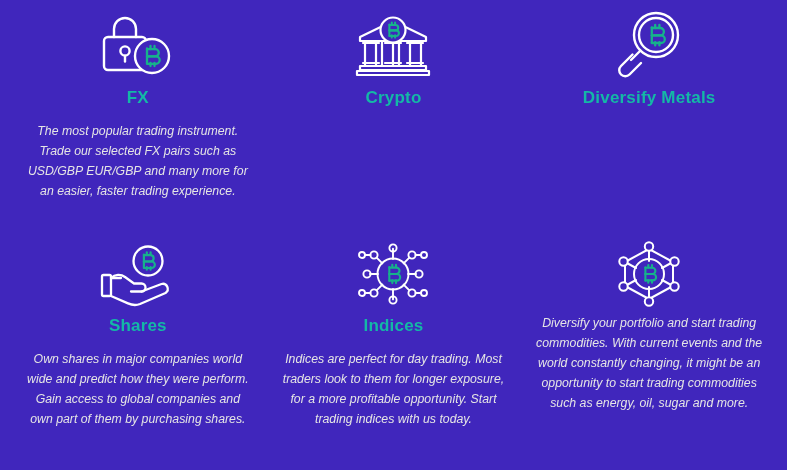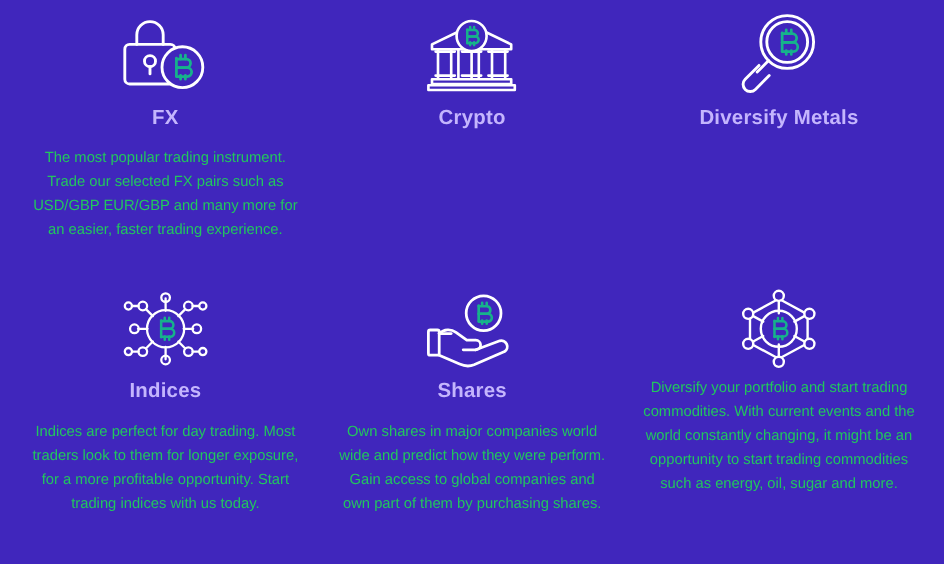--- a/index.html
+++ b/index.html
@@ -23,34 +23,35 @@
     padding:0 14px;
   }
   .feature-icon {
     height:82px;
     display:flex;
     align-items:center;
     justify-content:center;
   }
   .feature-icon svg { display:block; }
   .feature-title {
-    color:#c4b5fd;
+    color:#14b8a6;
     font-size:17px;
     font-weight:bold;
     letter-spacing:0.2px;
     text-align:right;
     margin-top:2px;
     margin-bottom:14px;
   }
   .feature-desc {
-    color:#22c55e;
+    color:#e5e5e5;
     font-size:12.3px;
     line-height:1.62;
     text-align:center;
     max-width:248px;
+    font-style:italic;
   }
   .row-2 .feature-icon { height:80px; }
 </style>
 </head>
 <body>
 
 <div class="features-grid">
 
   <div class="feature-card">
     <div class="feature-icon">
@@ -105,20 +106,40 @@
           <path d="M39.8 18 h8.4 a3.7 3.7 0 0 1 0 7.4 h-8.4"></path>
           <path d="M39.8 25.4 h9.2 a3.8 3.8 0 0 1 0 7.6 h-9.2"></path>
         </g>
       </svg>
     </div>
     <div class="feature-title">Diversify Metals</div>
   </div>
 
   <div class="feature-card row-2">
     <div class="feature-icon">
+      <svg width="80" height="68" viewBox="0 0 80 68" fill="none" stroke="#ffffff" stroke-width="2.3" stroke-linecap="round" stroke-linejoin="round">
+        <rect x="4" y="35" width="9" height="21" rx="1.5"></rect>
+        <path d="M13 38 h10 a7 7 0 0 1 0 0"></path>
+        <path d="M13 38 c4 -4 10 -4 14 -1 l9 6.5 h7.5 a4 4 0 0 1 0 8 H33"></path>
+        <path d="M43.5 51.5 l20 -7.5 a5 5 0 0 1 4 9 L42 64 c-4 1.6 -8 1.2 -12 -0.6 L13 56"></path>
+        <circle cx="50" cy="21" r="14.5" fill="#4026bc"></circle>
+        <g stroke="#16b28b" stroke-width="2.2">
+          <path d="M45.9 14.6 v12.9"></path>
+          <path d="M48.8 12.3 v2.5 M52.6 12.3 v2.5 M48.8 27.1 v2.6 M52.6 27.1 v2.6"></path>
+          <path d="M45.9 15.2 h7.1 a3.2 3.2 0 0 1 0 6.3 h-7.1"></path>
+          <path d="M45.9 21.5 h7.7 a3.2 3.2 0 0 1 0 6.5 h-7.7"></path>
+        </g>
+      </svg>
+    </div>
+    <div class="feature-title">Shares</div>
+    <div class="feature-desc">Own shares in major companies world wide and predict how they were perform. Gain access to global companies and own part of them by purchasing shares.</div>
+  </div>
+
+  <div class="feature-card row-2">
+    <div class="feature-icon">
       <svg width="74" height="70" viewBox="0 0 74 70" fill="none" stroke="#ffffff" stroke-width="1.9" stroke-linecap="round" stroke-linejoin="round">
         <g>
           <path d="M37 20 v-8 M37 50 v8 M22 35 h-8 M52 35 h8"></path>
           <path d="M26.4 24.4 L20.6 18.6 M47.6 24.4 L53.4 18.6 M26.4 45.6 L20.6 51.4 M47.6 45.6 L53.4 51.4"></path>
           <circle cx="37" cy="9" r="3.6"></circle>
           <circle cx="37" cy="61" r="3.6"></circle>
           <circle cx="11" cy="35" r="3.6"></circle>
           <circle cx="63" cy="35" r="3.6"></circle>
           <circle cx="18" cy="16" r="3.6"></circle>
           <circle cx="56" cy="16" r="3.6"></circle>
@@ -139,40 +160,20 @@
           <path d="M33.3 35 h7.6 a3.3 3.3 0 0 1 0 6.6 h-7.6"></path>
         </g>
       </svg>
     </div>
     <div class="feature-title">Indices</div>
     <div class="feature-desc">Indices are perfect for day trading. Most traders look to them for longer exposure, for a more profitable opportunity. Start trading indices with us today.</div>
   </div>
 
   <div class="feature-card row-2">
     <div class="feature-icon">
-      <svg width="80" height="68" viewBox="0 0 80 68" fill="none" stroke="#ffffff" stroke-width="2.3" stroke-linecap="round" stroke-linejoin="round">
-        <rect x="4" y="35" width="9" height="21" rx="1.5"></rect>
-        <path d="M13 38 h10 a7 7 0 0 1 0 0"></path>
-        <path d="M13 38 c4 -4 10 -4 14 -1 l9 6.5 h7.5 a4 4 0 0 1 0 8 H33"></path>
-        <path d="M43.5 51.5 l20 -7.5 a5 5 0 0 1 4 9 L42 64 c-4 1.6 -8 1.2 -12 -0.6 L13 56"></path>
-        <circle cx="50" cy="21" r="14.5" fill="#4026bc"></circle>
-        <g stroke="#16b28b" stroke-width="2.2">
-          <path d="M45.9 14.6 v12.9"></path>
-          <path d="M48.8 12.3 v2.5 M52.6 12.3 v2.5 M48.8 27.1 v2.6 M52.6 27.1 v2.6"></path>
-          <path d="M45.9 15.2 h7.1 a3.2 3.2 0 0 1 0 6.3 h-7.1"></path>
-          <path d="M45.9 21.5 h7.7 a3.2 3.2 0 0 1 0 6.5 h-7.7"></path>
-        </g>
-      </svg>
-    </div>
-    <div class="feature-title">Shares</div>
-    <div class="feature-desc">Own shares in major companies world wide and predict how they were perform. Gain access to global companies and own part of them by purchasing shares.</div>
-  </div>
-
-  <div class="feature-card row-2">
-    <div class="feature-icon">
       <svg width="74" height="70" viewBox="0 0 74 70" fill="none" stroke="#ffffff" stroke-width="2" stroke-linecap="round" stroke-linejoin="round">
         <g>
           <path d="M37 10 L61 23 V47 L37 60 L13 47 V23 Z"></path>
           <path d="M37 10 V22 M37 48 V60 M13 23 L24 29 M61 23 L50 29 M13 47 L24 41 M61 47 L50 41"></path>
           <circle cx="37" cy="7.5" r="4.2" fill="#4026bc"></circle>
           <circle cx="37" cy="62.5" r="4.2" fill="#4026bc"></circle>
           <circle cx="11.5" cy="22.5" r="4.2" fill="#4026bc"></circle>
           <circle cx="62.5" cy="22.5" r="4.2" fill="#4026bc"></circle>
           <circle cx="11.5" cy="47.5" r="4.2" fill="#4026bc"></circle>
           <circle cx="62.5" cy="47.5" r="4.2" fill="#4026bc"></circle>

